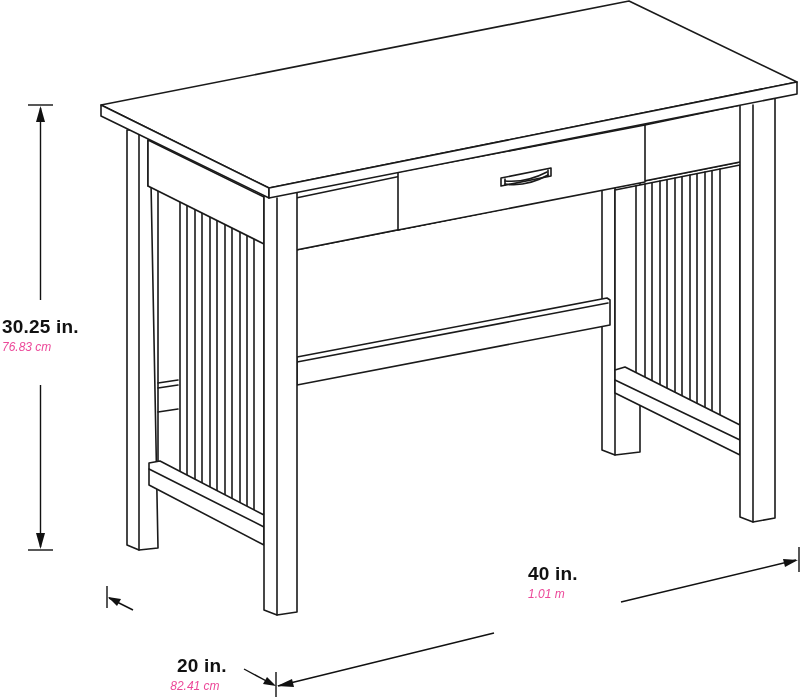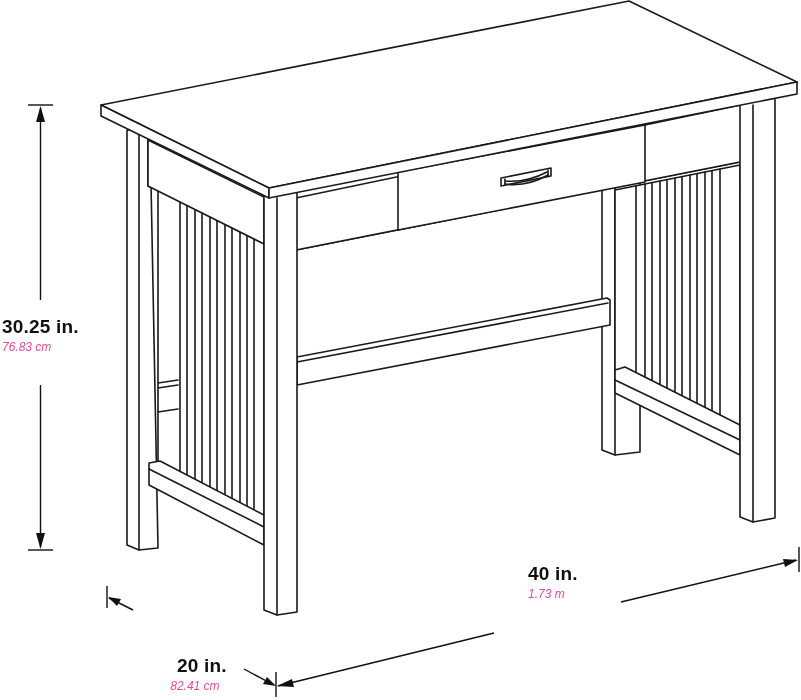--- a/index.html
+++ b/index.html
@@ -144,14 +144,14 @@
   <span class="met">76.83 cm</span>
 </div>
 
 <div class="label" id="depth-label">
   <span class="imp">20 in.</span>
   <span class="met">82.41 cm</span>
 </div>
 
 <div class="label" id="width-label">
   <span class="imp">40 in.</span>
-  <span class="met">1.73 m</span>
+  <span class="met">1.01 m</span>
 </div>
 
 </body></html>

